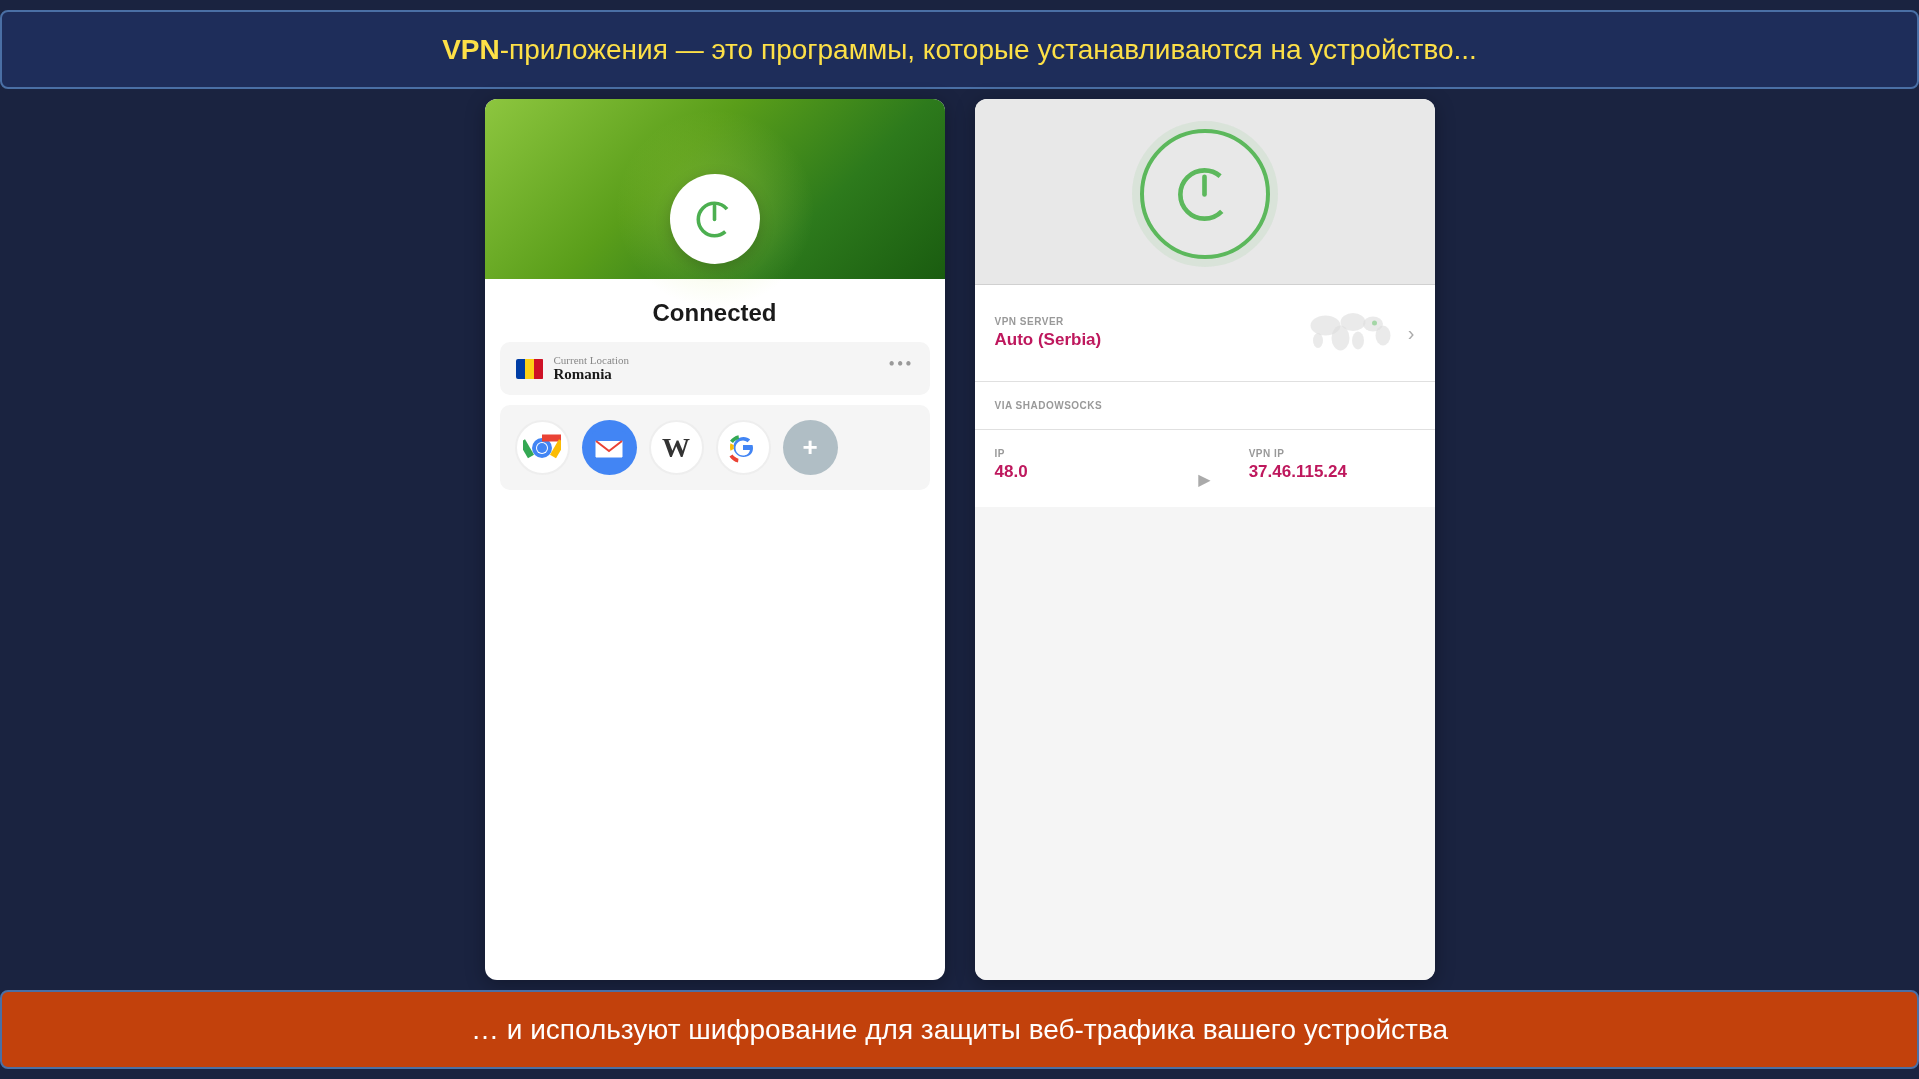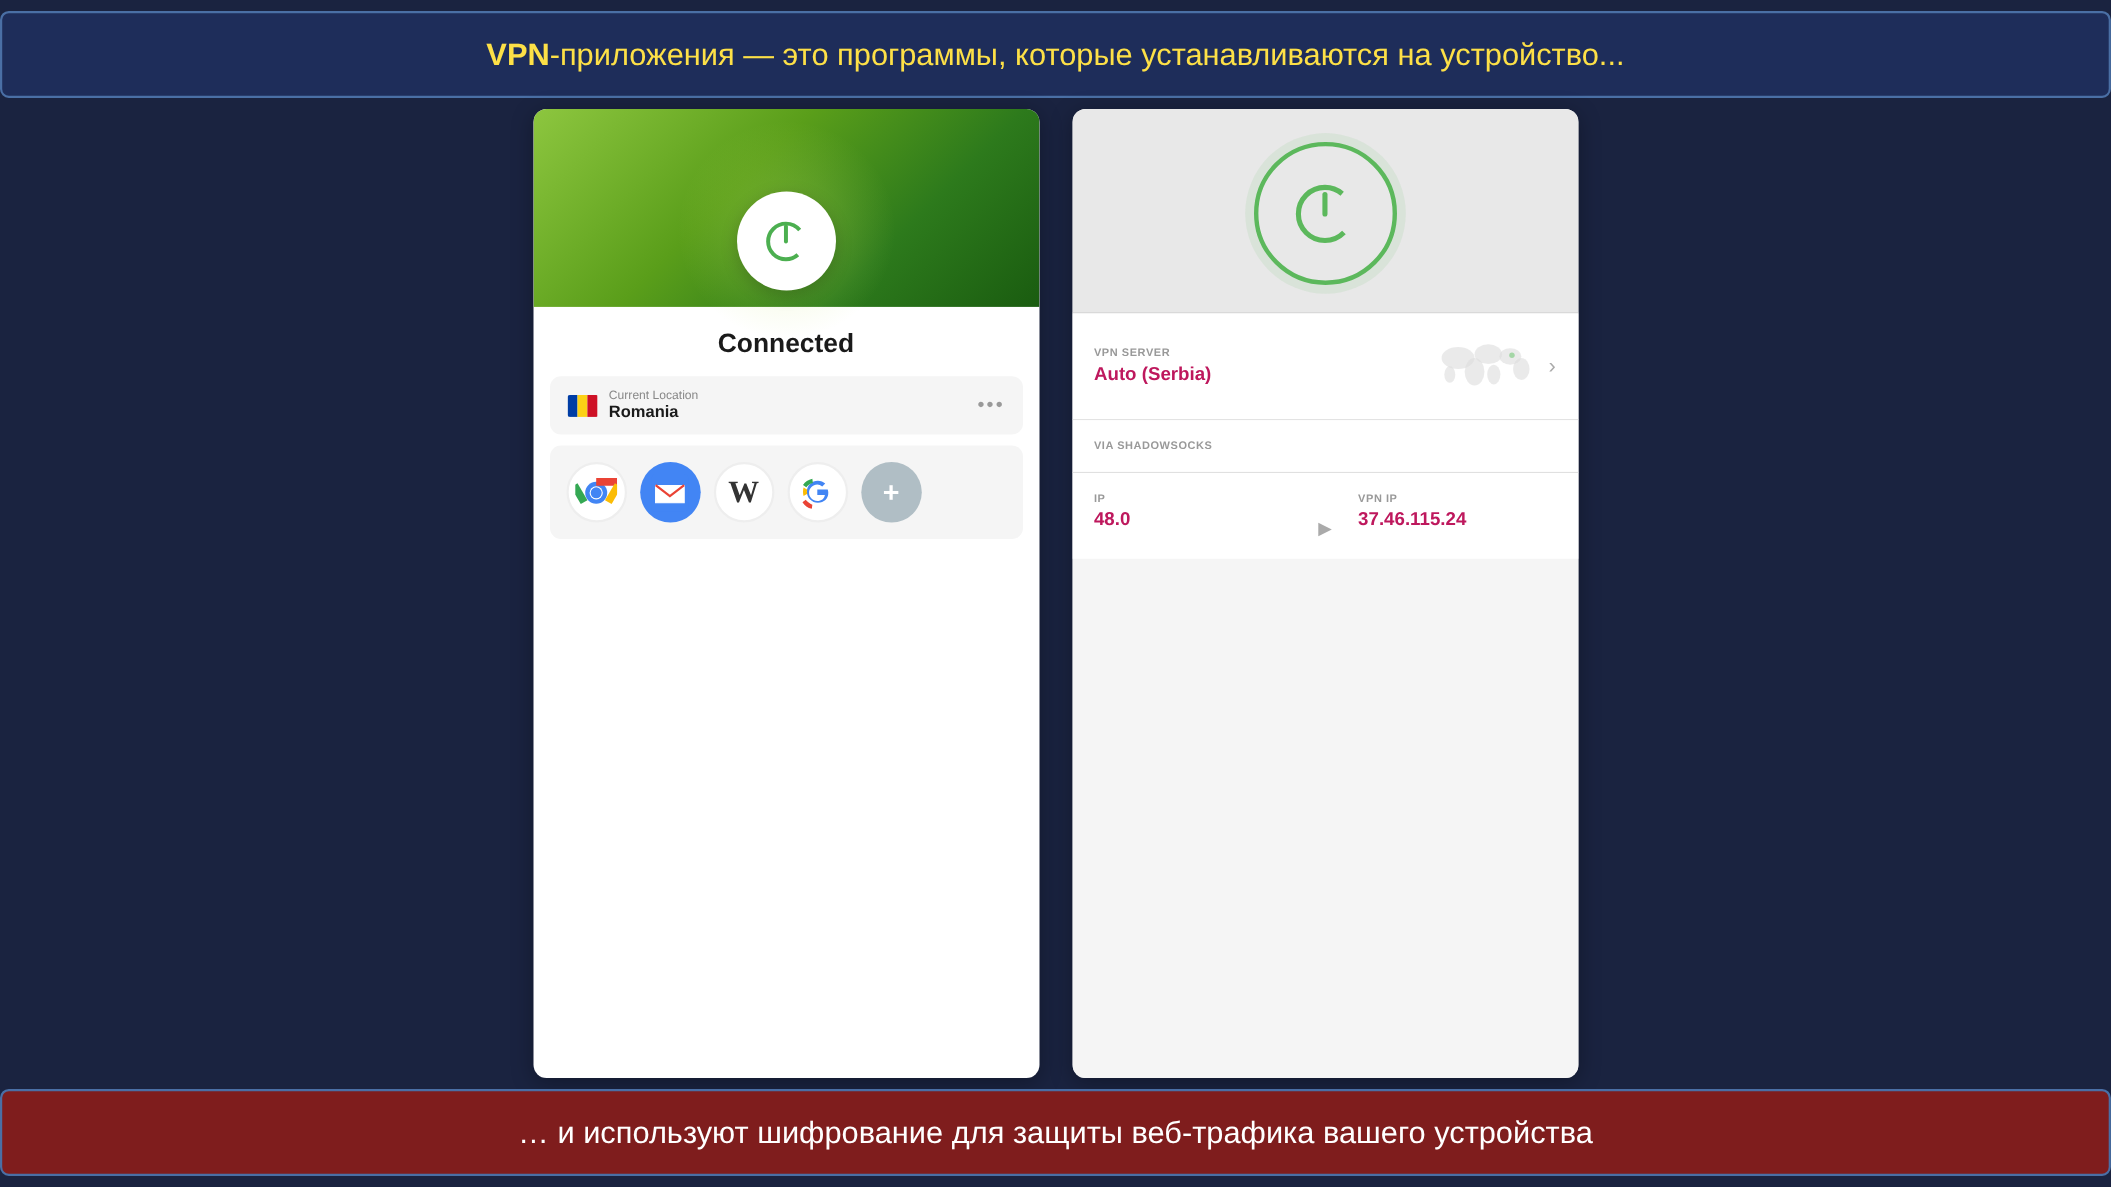--- a/index.html
+++ b/index.html
@@ -102,22 +102,22 @@
       color: #1a1a1a;
       padding: 20px 0 15px 0;
     }
 
     .location-row {
       margin: 0 15px 10px 15px;
       background: #f5f5f5;
       border-radius: 10px;
       padding: 12px 16px;
       display: flex;
-      align-items: center;
       justify-content: space-between;
+      font-family: Liberation Serif, serif;
     }
 
     .location-info {
       display: flex;
       align-items: center;
       gap: 10px;
     }
 
     .flag-romania {
       width: 28px;
@@ -292,37 +292,37 @@
     .shadowsocks-row {
       padding: 18px 20px;
       border-bottom: 1px solid #e0e0e0;
       background: white;
     }
 
     .ip-row {
       padding: 18px 20px;
       display: flex;
       align-items: flex-start;
-      gap: 24px;
+      gap: 38px;
       background: white;
     }
 
     .ip-col {
       flex: 1;
     }
 
     .ip-arrow {
       font-size: 16px;
       color: #aaa;
       padding-top: 22px;
     }
 
     .bottom-banner {
       width: 100%;
-      background: #7f1d1d;
+      background: #c2410c;
       border: 2px solid #4a6fa5;
       border-radius: 8px;
       padding: 18px 40px;
       text-align: center;
       color: white;
       font-size: 28px;
       line-height: 1.4;
       margin: 10px 20px;
     }
 

